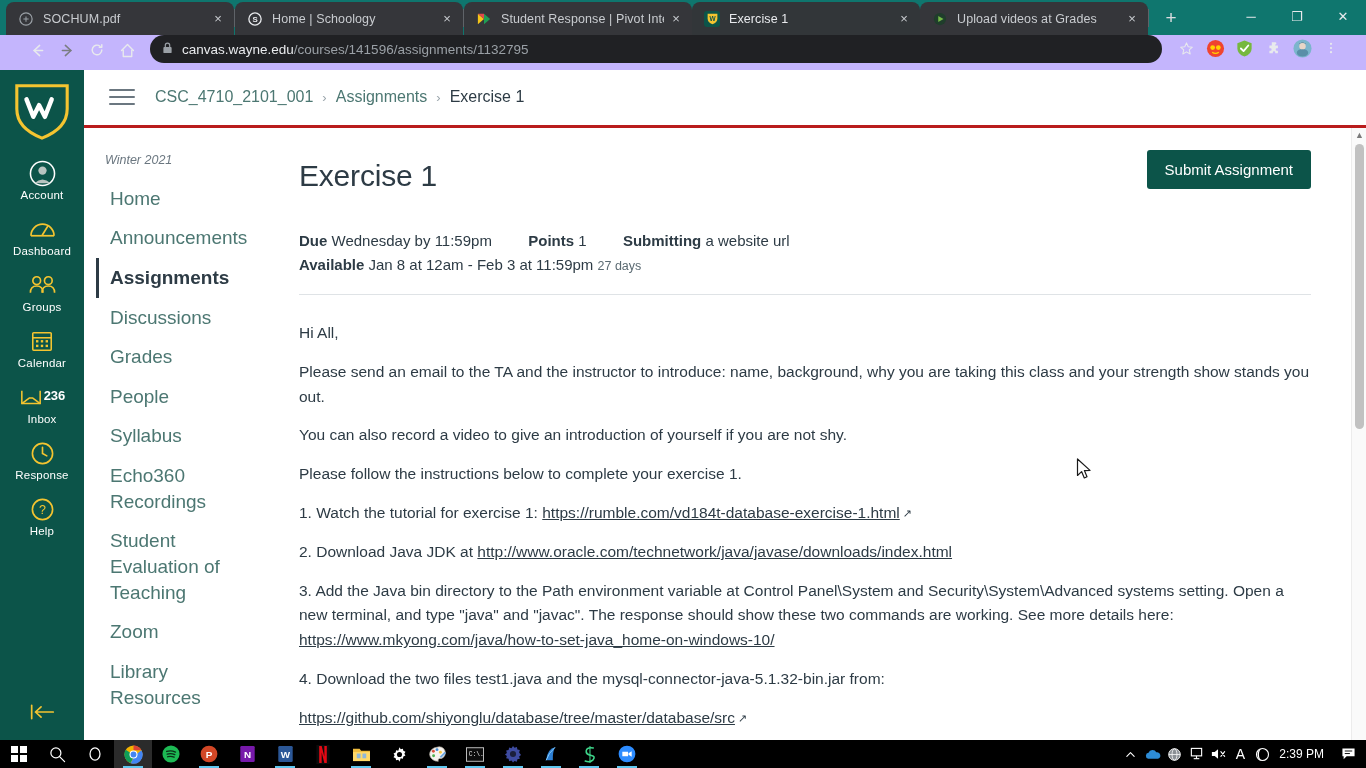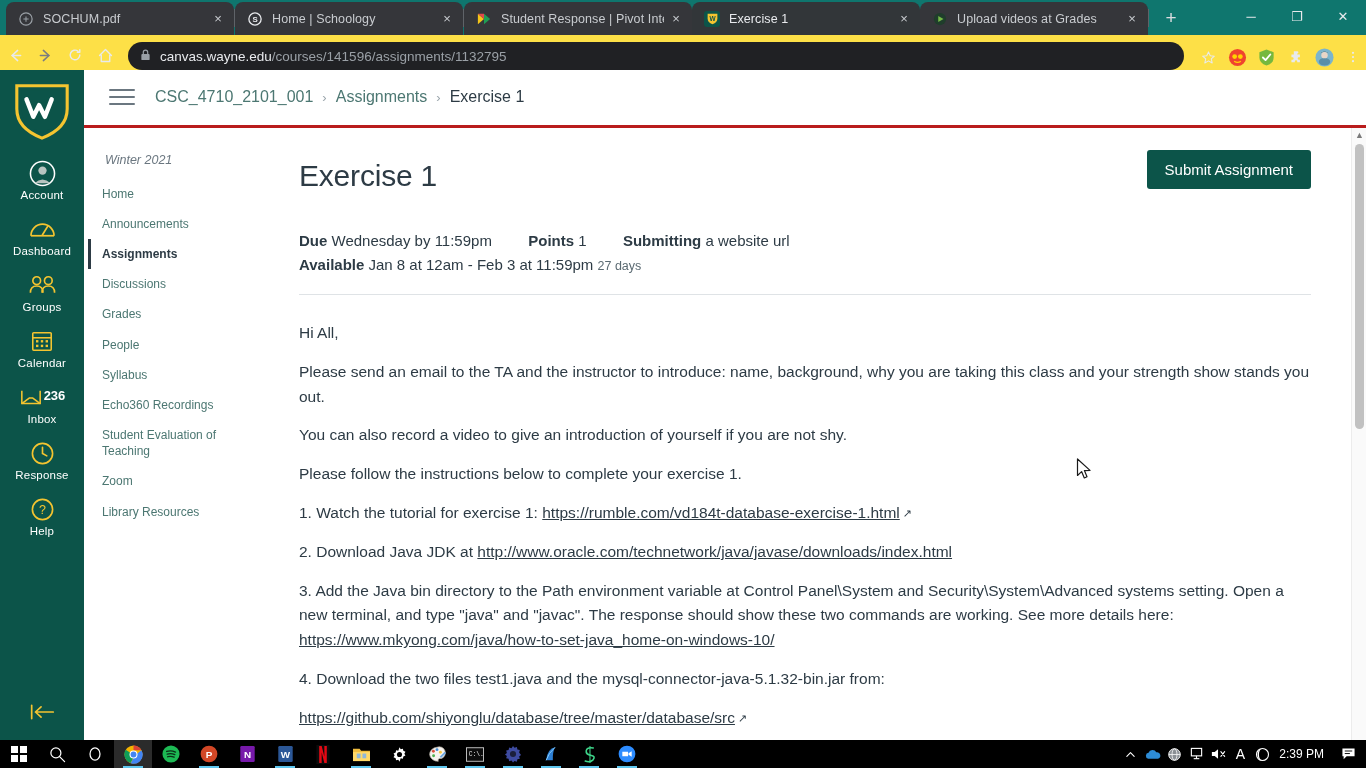--- a/index.html
+++ b/index.html
@@ -47,22 +47,22 @@
   .wincontrols {
     position: absolute; right: 0; top: 0; height: 33px; display: flex;
   }
   .wincontrols div {
     width: 46px; height: 33px; display: flex; align-items: center;
     justify-content: center; color: #e8eaed; font-size: 13px;
   }
 
   
   .toolbar {
-    height: 35px; background: #fde047; display: flex; align-items: flex-end;
-    padding: 0 0;
+    height: 35px; background: #c4b5fd; display: flex; align-items: flex-start;
+    padding: 0 22px;
   }
   .navbtn {
     width: 30px; height: 30px; display: flex; align-items: center;
     justify-content: center; color: #e8eaed; border-radius: 50%; flex: 0 0 30px;
   }
   .navbtn.disabled { color: #7a7d80; }
   .omnibox {
     flex: 1 1 auto; height: 28px; background: #202124; border-radius: 14px;
     display: flex; align-items: center; padding: 0 12px; margin: 0 8px;
     color: #9aa0a6; font-size: 13.5px; overflow: hidden; white-space: nowrap;
@@ -105,22 +105,22 @@
     position: absolute; bottom: 18px; left: 0; width: 84px;
     display: flex; align-items: center; justify-content: center;
   }
 
   
   .coursenav {
     width: 190px; flex: 0 0 190px; background: #fff; padding: 25px 0 0 0;
   }
   .term { font-size: 12.5px; color: #6b7780; font-style: italic; padding: 0 0 12px 21px; }
   .cnav-item {
-    display: block; padding: 7px 10px 7px 14px; margin-left: 4px;
-    font-size: 12px; color: #4c7772; text-decoration: none; line-height: 1.35;
+    display: block; padding: 7px 10px 7px 14px; margin-left: 12px;
+    font-size: 19px; color: #4c7772; text-decoration: none; line-height: 1.35;
   }
   .cnav-item.active {
     color: #2d3b45; font-weight: 700; border-left: 3px solid #2d3b45;
     padding-left: 11px;
   }
 
   
   .content {
     flex: 1 1 auto; padding: 22px 40px 0 25px; position: relative;
     overflow: hidden; max-width: 1090px;

